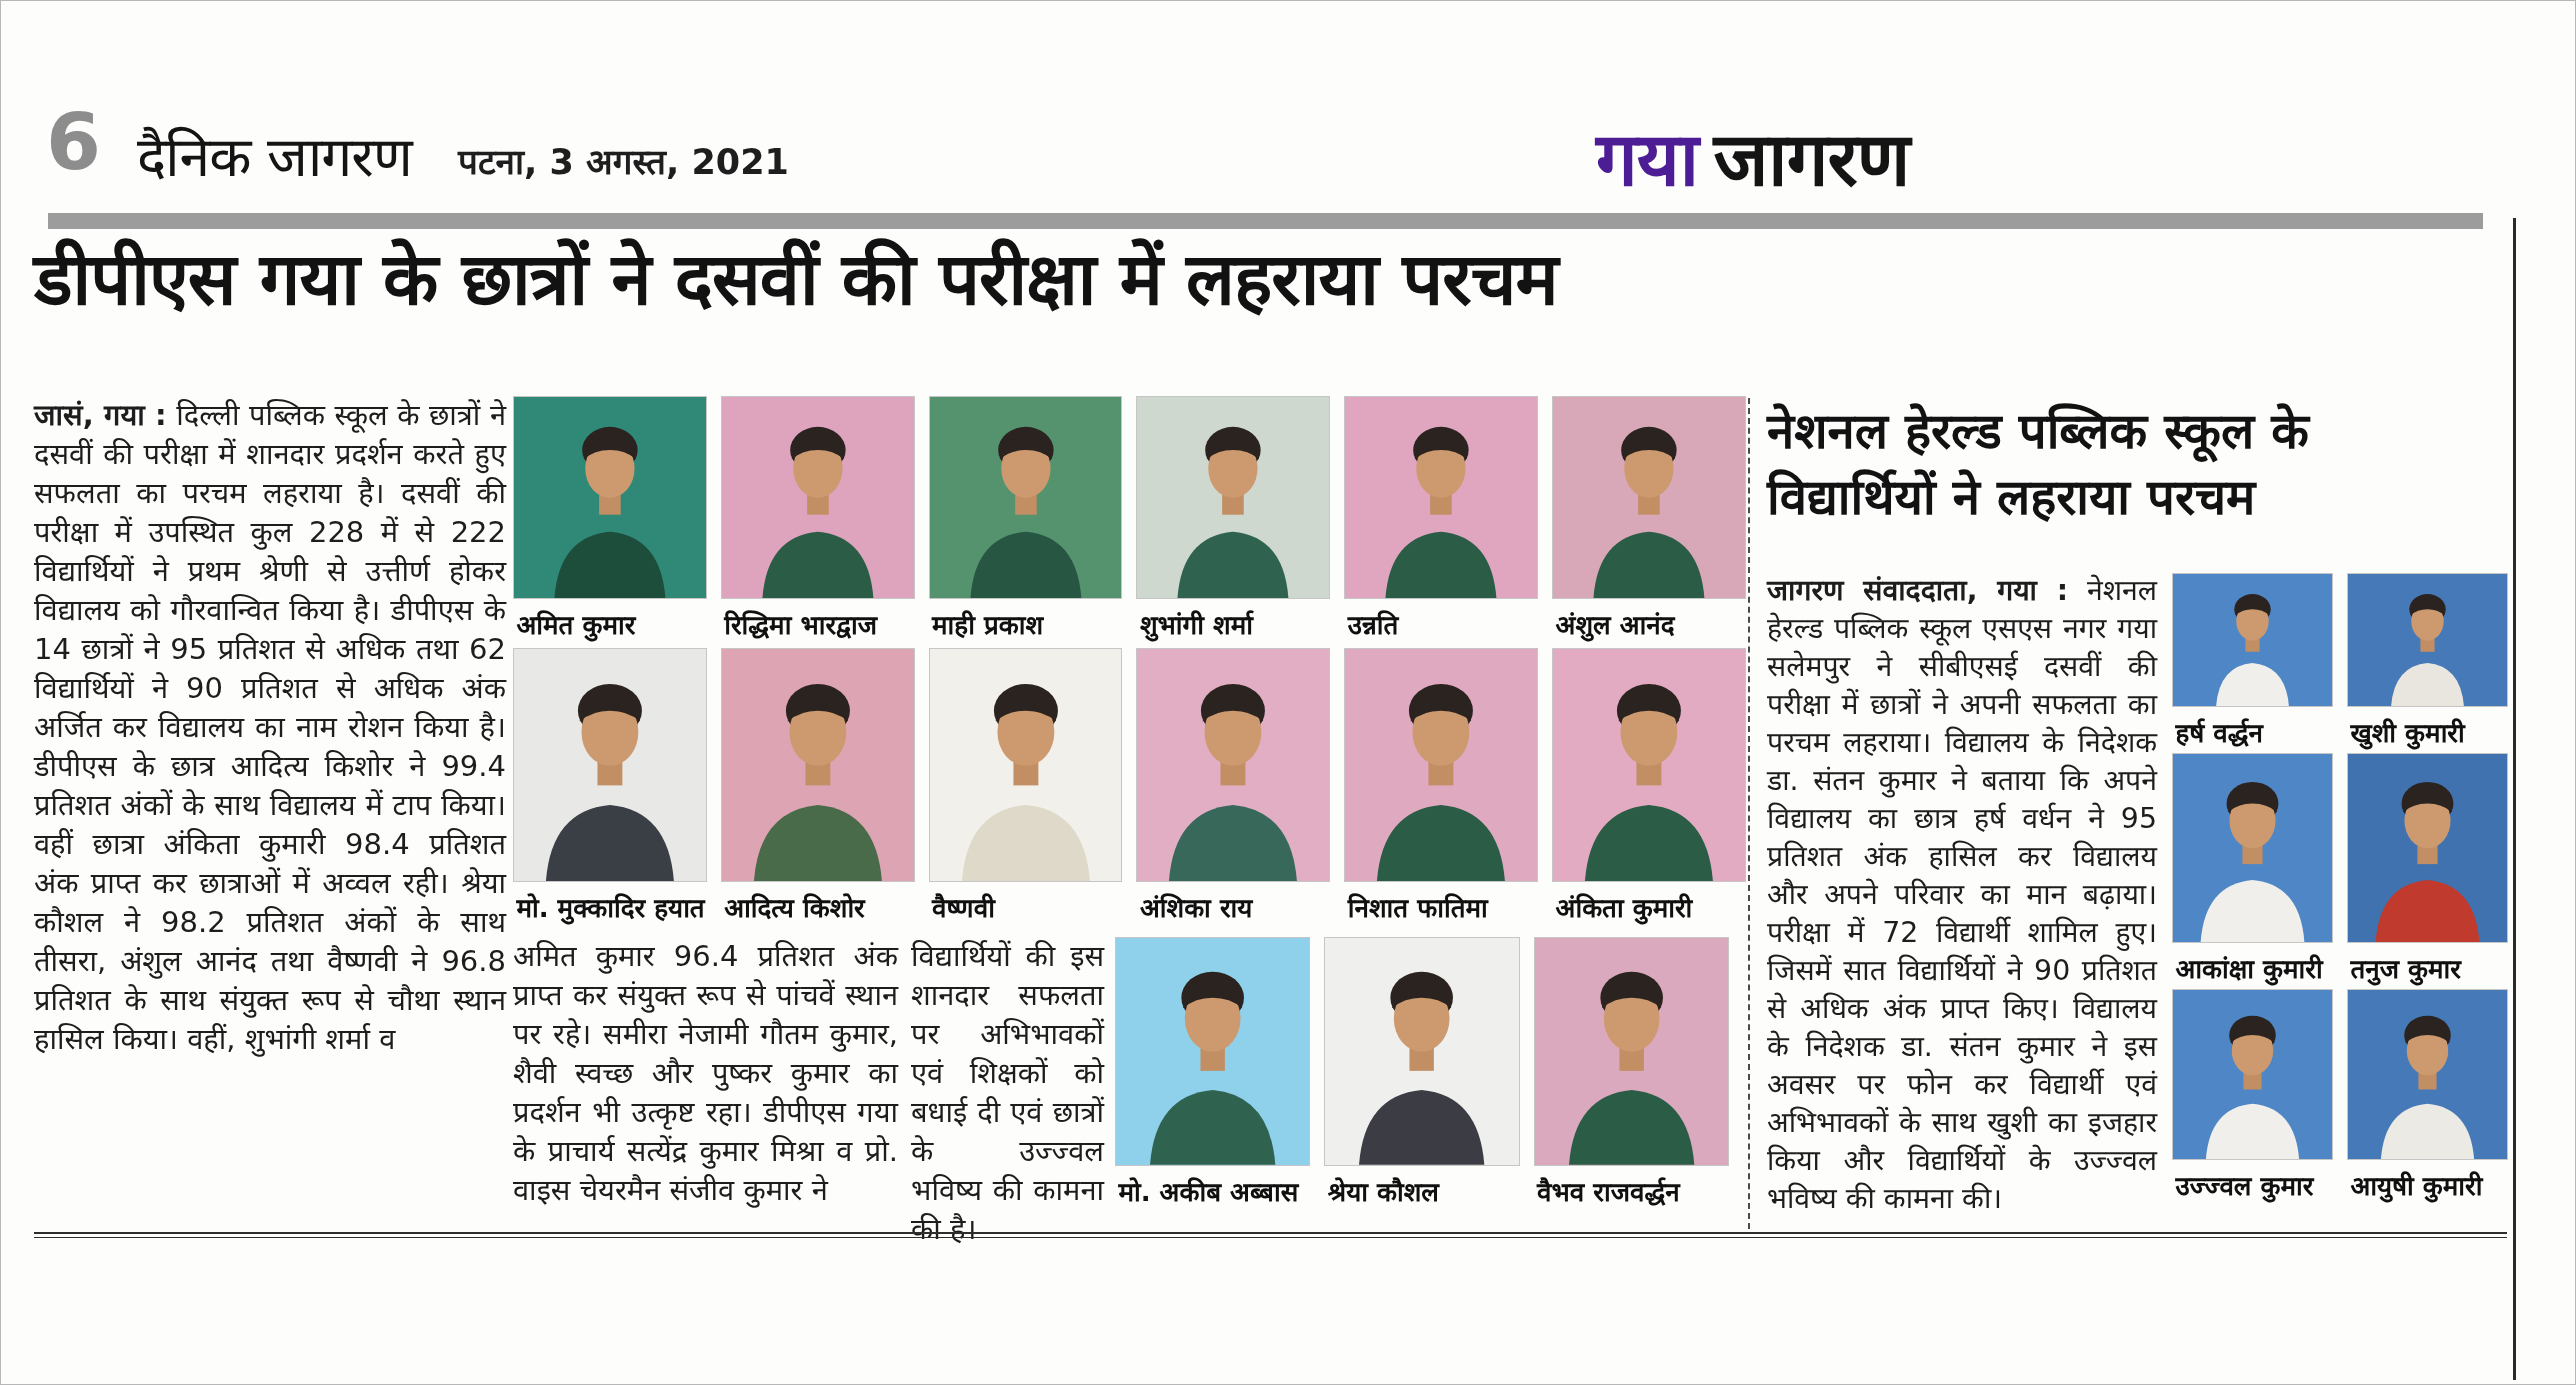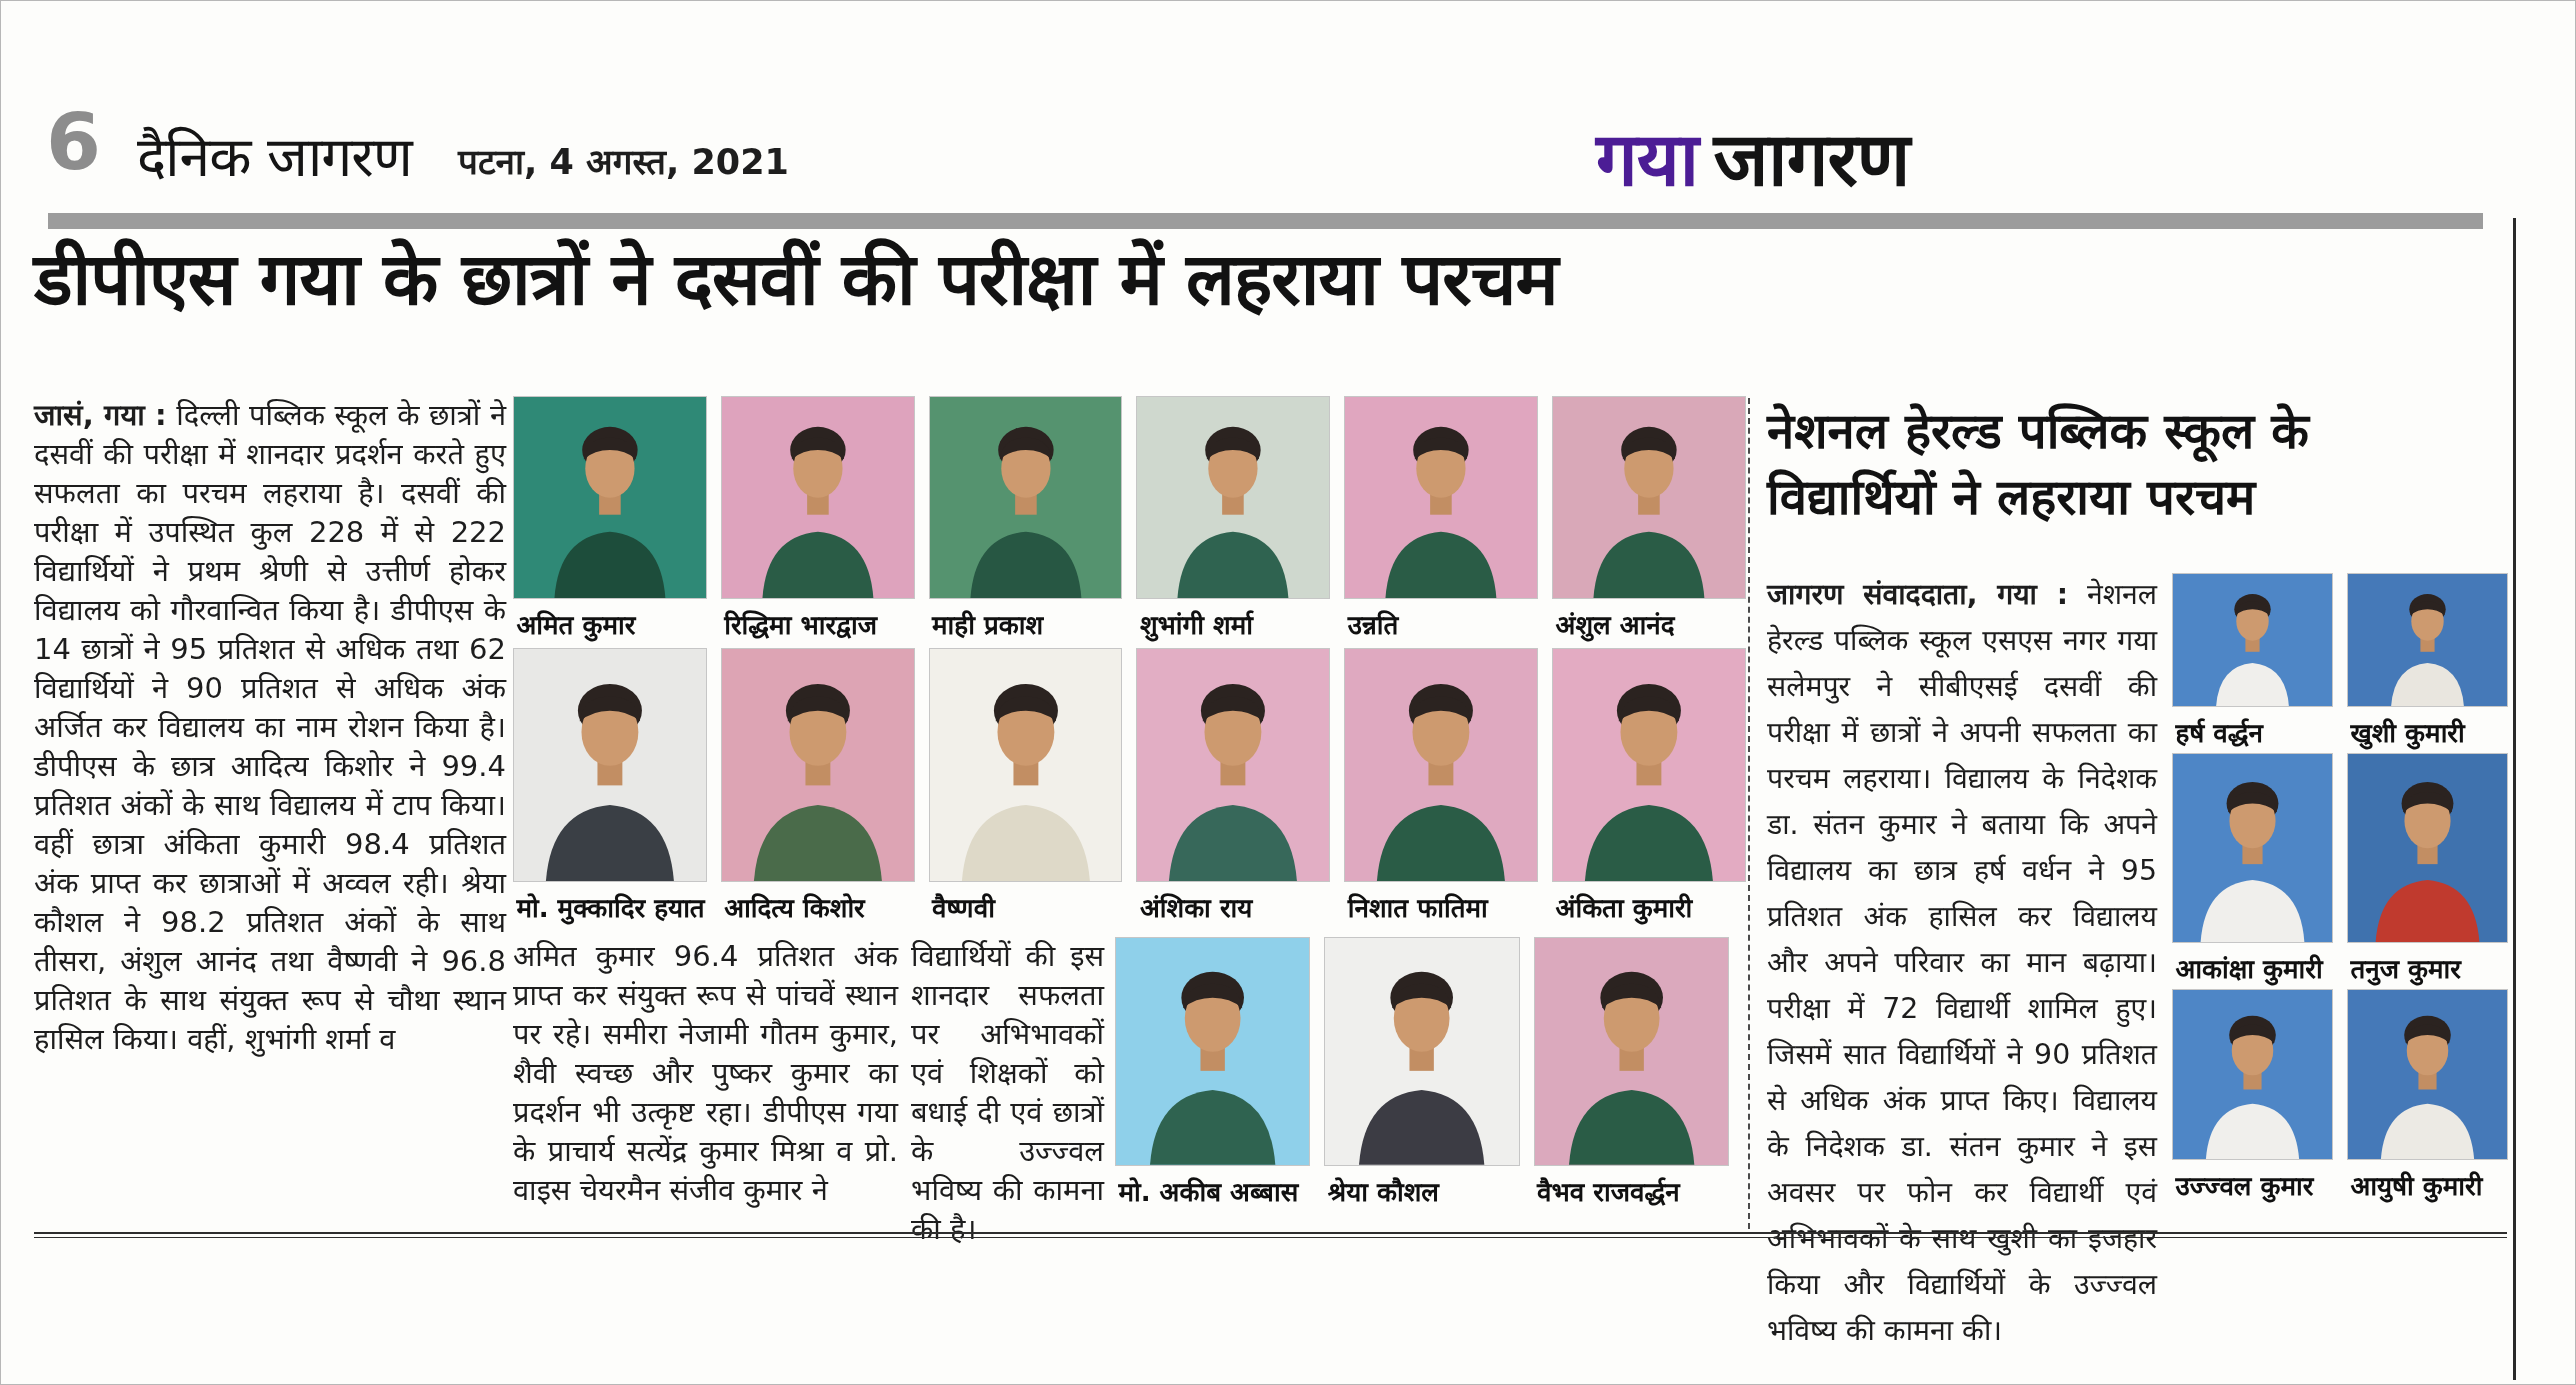--- a/index.html
+++ b/index.html
@@ -41,39 +41,39 @@
   #dps-row1{left:512px;top:395px;width:1233px}
   #dps-row1 .photo{height:203px}
   #dps-row2{left:512px;top:647px;width:1233px}
   #dps-row2 .photo{height:234px}
   #dps-row3{left:1114px;top:936px;width:614px}
   #dps-row3 .photo{height:229px}
 
   
   .dashed-divider{left:1747px;top:397px;height:831px;width:0;border-left:2.6px dashed #4a4a4a}
   .nh-headline{left:1766px;top:398px;width:759px;font-size:49px;font-weight:800;color:#121212;line-height:1.35}
-  #nh-body{left:1766px;top:571px;width:390px;font-size:28.4px;line-height:46px}
+  #nh-body{left:1766px;top:571px;width:390px;font-size:28.4px;line-height:38px}
   #nh-r1{left:2171px;top:572px;width:336px}
   #nh-r1 .photo{height:134px}
   #nh-r2{left:2171px;top:752px;width:336px}
   #nh-r2 .photo{height:190px}
   #nh-r3{left:2171px;top:988px;width:336px}
   #nh-r3 .photo{height:171px}
 
   
   .bottom-rule{left:33px;top:1231px;width:2473px;height:6px;border-top:2.6px solid #2e2e2e;border-bottom:1.7px solid #2e2e2e}
 </style>
 </head>
 <body>
 
 <div class="page">
 
   <div class="abs page-num">6</div>
   <div class="abs brand">दैनिक जागरण</div>
-  <div class="abs edition">पटना, 4 अगस्त, 2021</div>
+  <div class="abs edition">पटना, 3 अगस्त, 2021</div>
   <div class="abs section-logo"><span class="red">गया</span><span class="blk">जागरण</span></div>
   <div class="abs gray-bar"></div>
   <div class="abs right-vline"></div>
 
   <h1 class="abs main-headline">डीपीएस गया के छात्रों ने दसवीं की परीक्षा में लहराया परचम</h1>
 
   <p class="abs coltext" id="col1"><b>जासं, गया :</b><span> दिल्ली पब्लिक स्कूल के छात्रों ने दसवीं की परीक्षा में शानदार प्रदर्शन करते हुए सफलता का परचम लहराया है। दसवीं की परीक्षा में उपस्थित कुल 228 में से 222 विद्यार्थियों ने प्रथम श्रेणी से उत्तीर्ण होकर विद्यालय को गौरवान्वित किया है। डीपीएस के 14 छात्रों ने 95 प्रतिशत से अधिक तथा 62 विद्यार्थियों ने 90 प्रतिशत से अधिक अंक अर्जित कर विद्यालय का नाम रोशन किया है। डीपीएस के छात्र आदित्य किशोर ने 99.4 प्रतिशत अंकों के साथ विद्यालय में टाप किया। वहीं छात्रा अंकिता कुमारी 98.4 प्रतिशत अंक प्राप्त कर छात्राओं में अव्वल रही। श्रेया कौशल ने 98.2 प्रतिशत अंकों के साथ तीसरा, अंशुल आनंद तथा वैष्णवी ने 96.8 प्रतिशत के साथ संयुक्त रूप से चौथा स्थान हासिल किया। वहीं, शुभांगी शर्मा व</span></p>
 
   <div class="abs photo-grid cols6" id="dps-row1">
       <figure class="cell">

